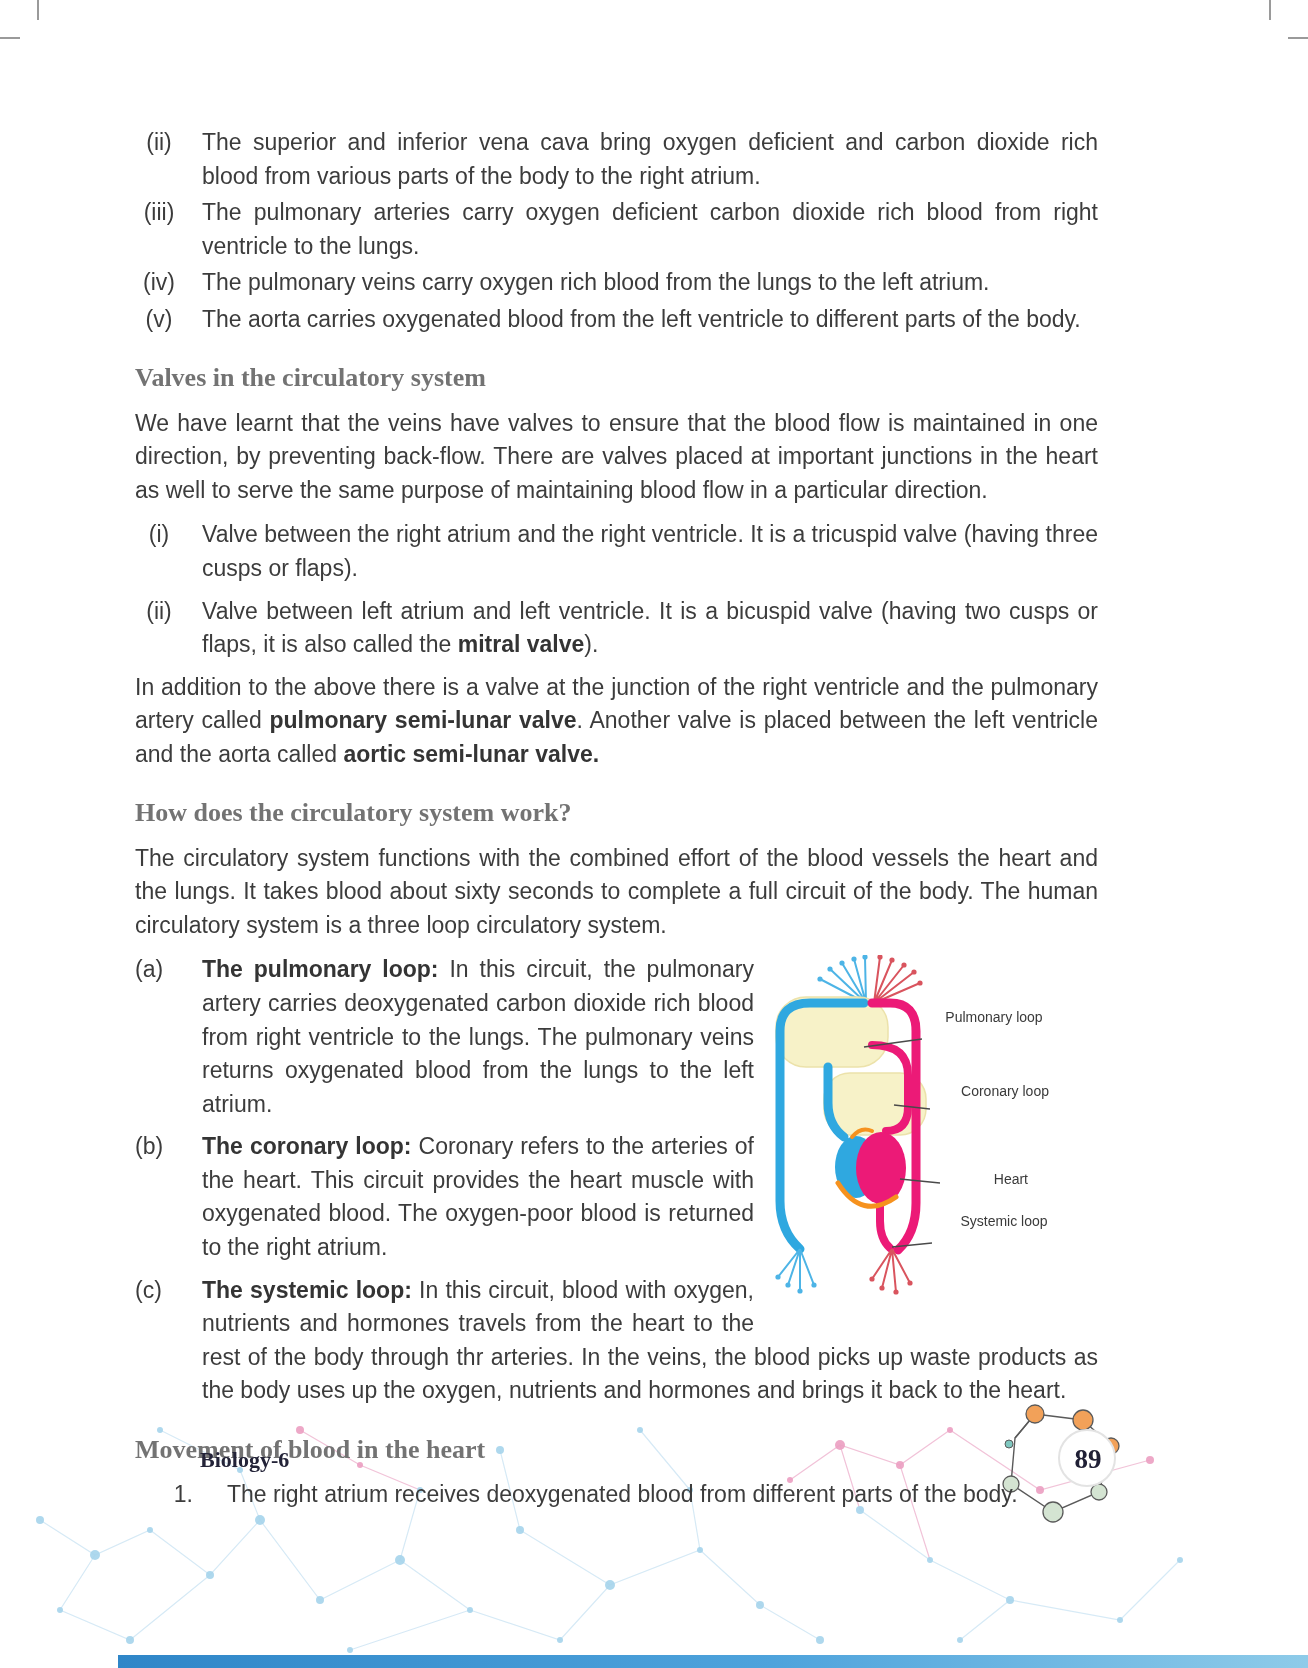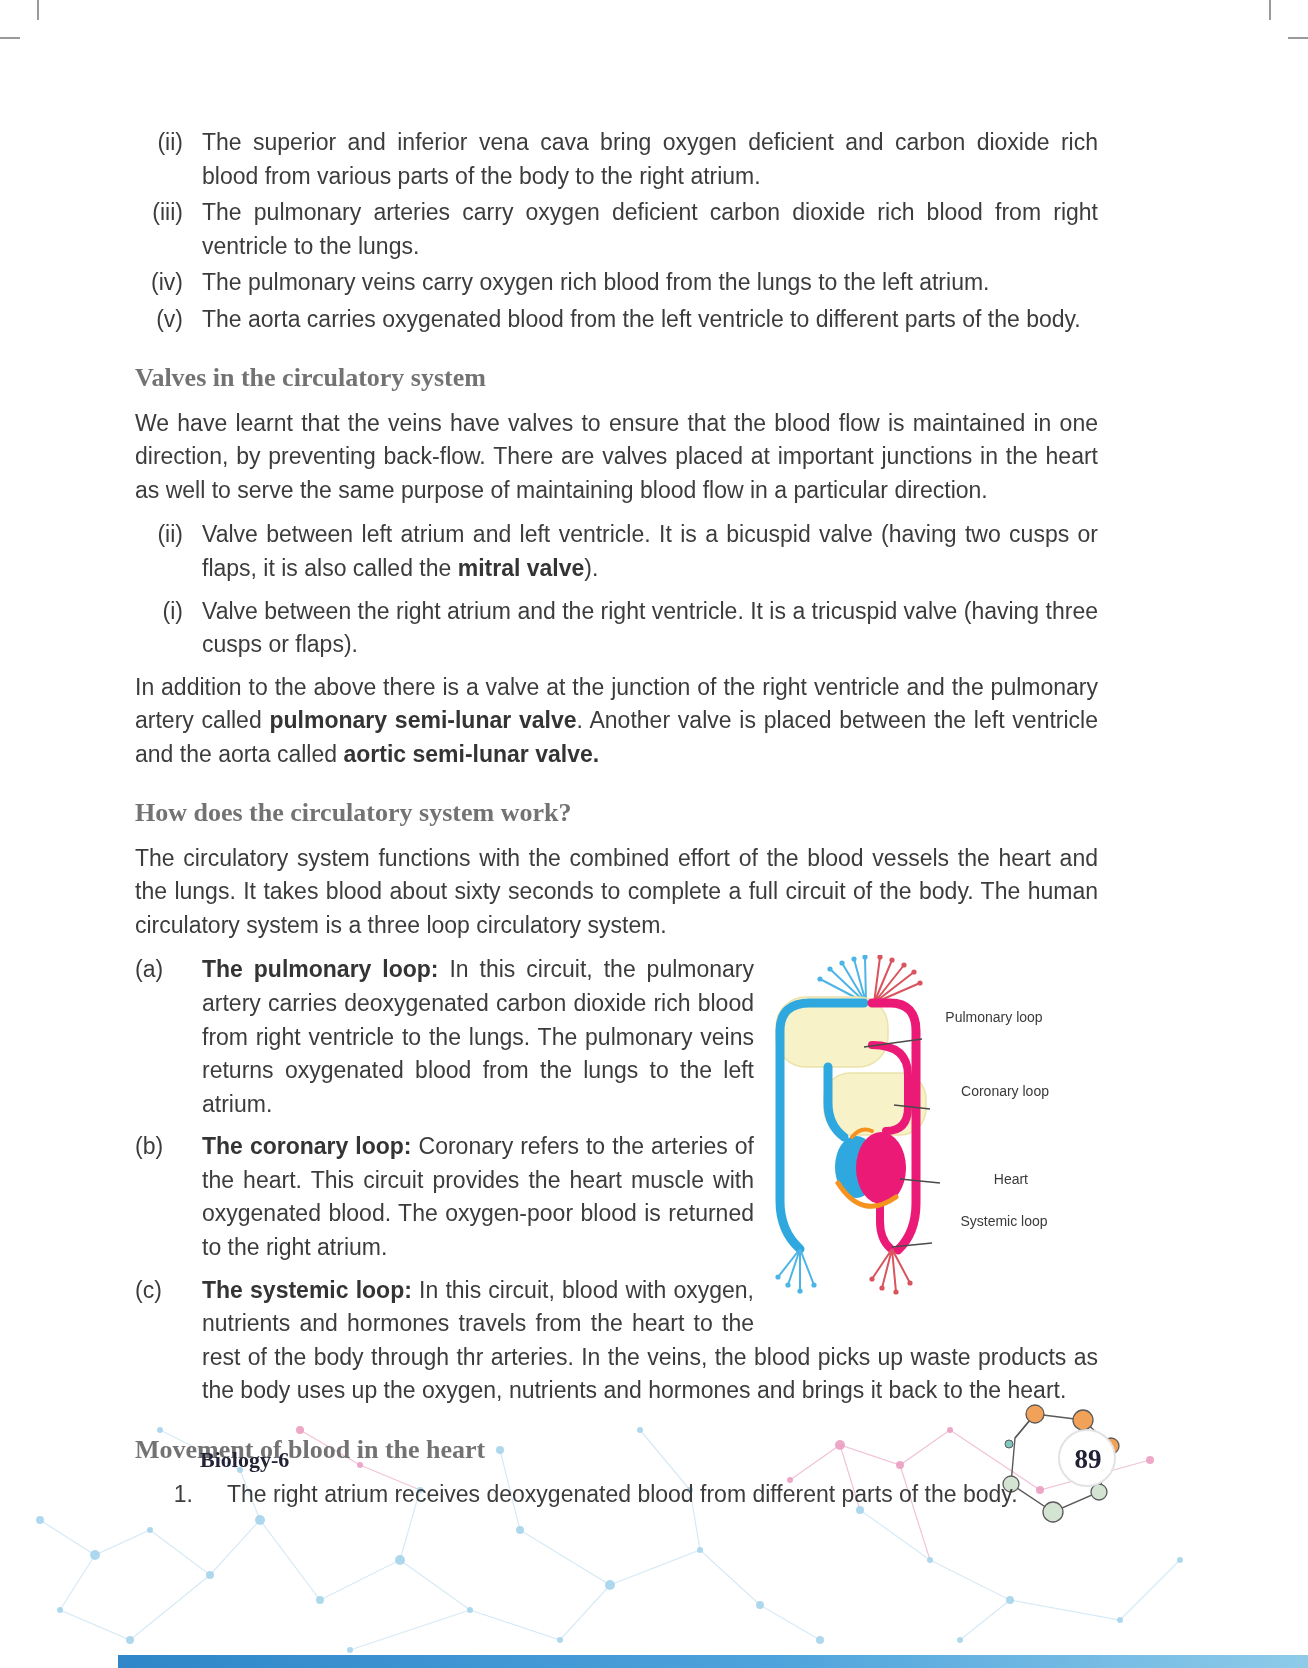--- a/index.html
+++ b/index.html
@@ -13,21 +13,21 @@
   .crop.v { width:2px; height:20px; top:0; }
   .crop.h { height:2px; width:20px; left:0; }
   .crop.hr { height:2px; width:20px; right:0; left:auto; }
 
   
   .content {
     position:absolute; left:135px; top:126px; width:963px;
     font-size:23px; line-height:1.46; text-align:justify; z-index:2;
   }
   .li { padding-left:67px; text-indent:-67px; margin-bottom:3px; }
-  .num { display:inline-block; width:48px; text-align:right; margin-right:19px;
+  .num { display:inline-block; width:48px; text-align:center; margin-right:19px;
          text-indent:0; white-space:nowrap; }
   .num-left { text-align:left; }
   .li-move { padding-left:92px; text-indent:-92px; }
   .num-move { display:inline-block; width:58px; text-align:right; margin-right:34px; text-indent:0; }
   .gap { margin-bottom:9px; }
   h2.section {
     font-family:"Liberation Serif", serif; font-weight:bold;
     font-size:26px; color:#737373; text-align:left;
     margin:26px 0 13px 0; line-height:1.2;
   }
@@ -155,22 +155,22 @@
 <div class="content">
 
   <p class="li"><span class="num">(ii)</span><span>The superior and inferior vena cava bring oxygen deficient and carbon dioxide rich blood from various parts of the body to the right atrium.</span></p>
   <p class="li"><span class="num">(iii)</span><span>The pulmonary arteries carry oxygen deficient carbon dioxide rich blood from right ventricle to the lungs.</span></p>
   <p class="li"><span class="num">(iv)</span><span>The pulmonary veins carry oxygen rich blood from the lungs to the left atrium.</span></p>
   <p class="li"><span class="num">(v)</span><span>The aorta carries oxygenated blood from the left ventricle to different parts of the body.</span></p>
 
   <h2 class="section">Valves in the circulatory system</h2>
   <p class="para">We have learnt that the veins have valves to ensure that the blood flow is maintained in one direction, by preventing back-flow. There are valves placed at important junctions in the heart as well to serve the same purpose of maintaining blood flow in a particular direction.</p>
 
+  <p class="li gap"><span class="num">(i)</span><span>Valve between the right atrium and the right ventricle. It is a tricuspid valve (having three cusps or flaps).</span><strong></strong><span></span></p>
   <p class="li gap"><span class="num">(ii)</span><span>Valve between left atrium and left ventricle. It is a bicuspid valve (having two cusps or flaps, it is also called the </span><strong>mitral valve</strong><span>).</span></p>
-  <p class="li gap"><span class="num">(i)</span><span>Valve between the right atrium and the right ventricle. It is a tricuspid valve (having three cusps or flaps).</span><strong></strong><span></span></p>
 
   <p class="para"><span>In addition to the above there is a valve at the junction of the right ventricle and the pulmonary artery called </span><strong>pulmonary semi-lunar valve</strong><span>. Another valve is placed between the left ventricle and the aorta called </span><strong>aortic semi-lunar valve.</strong></p>
 
   <h2 class="section">How does the circulatory system work?</h2>
   <p class="para">The circulatory system functions with the combined effort of the blood vessels the heart and the lungs. It takes blood about sixty seconds to complete a full circuit of the body. The human circulatory system is a three loop circulatory system.</p>
 
   <div class="diagram-float">
     <svg viewBox="0 0 330 352">
 
       <g stroke="#4db4e6" stroke-width="2" fill="none">

